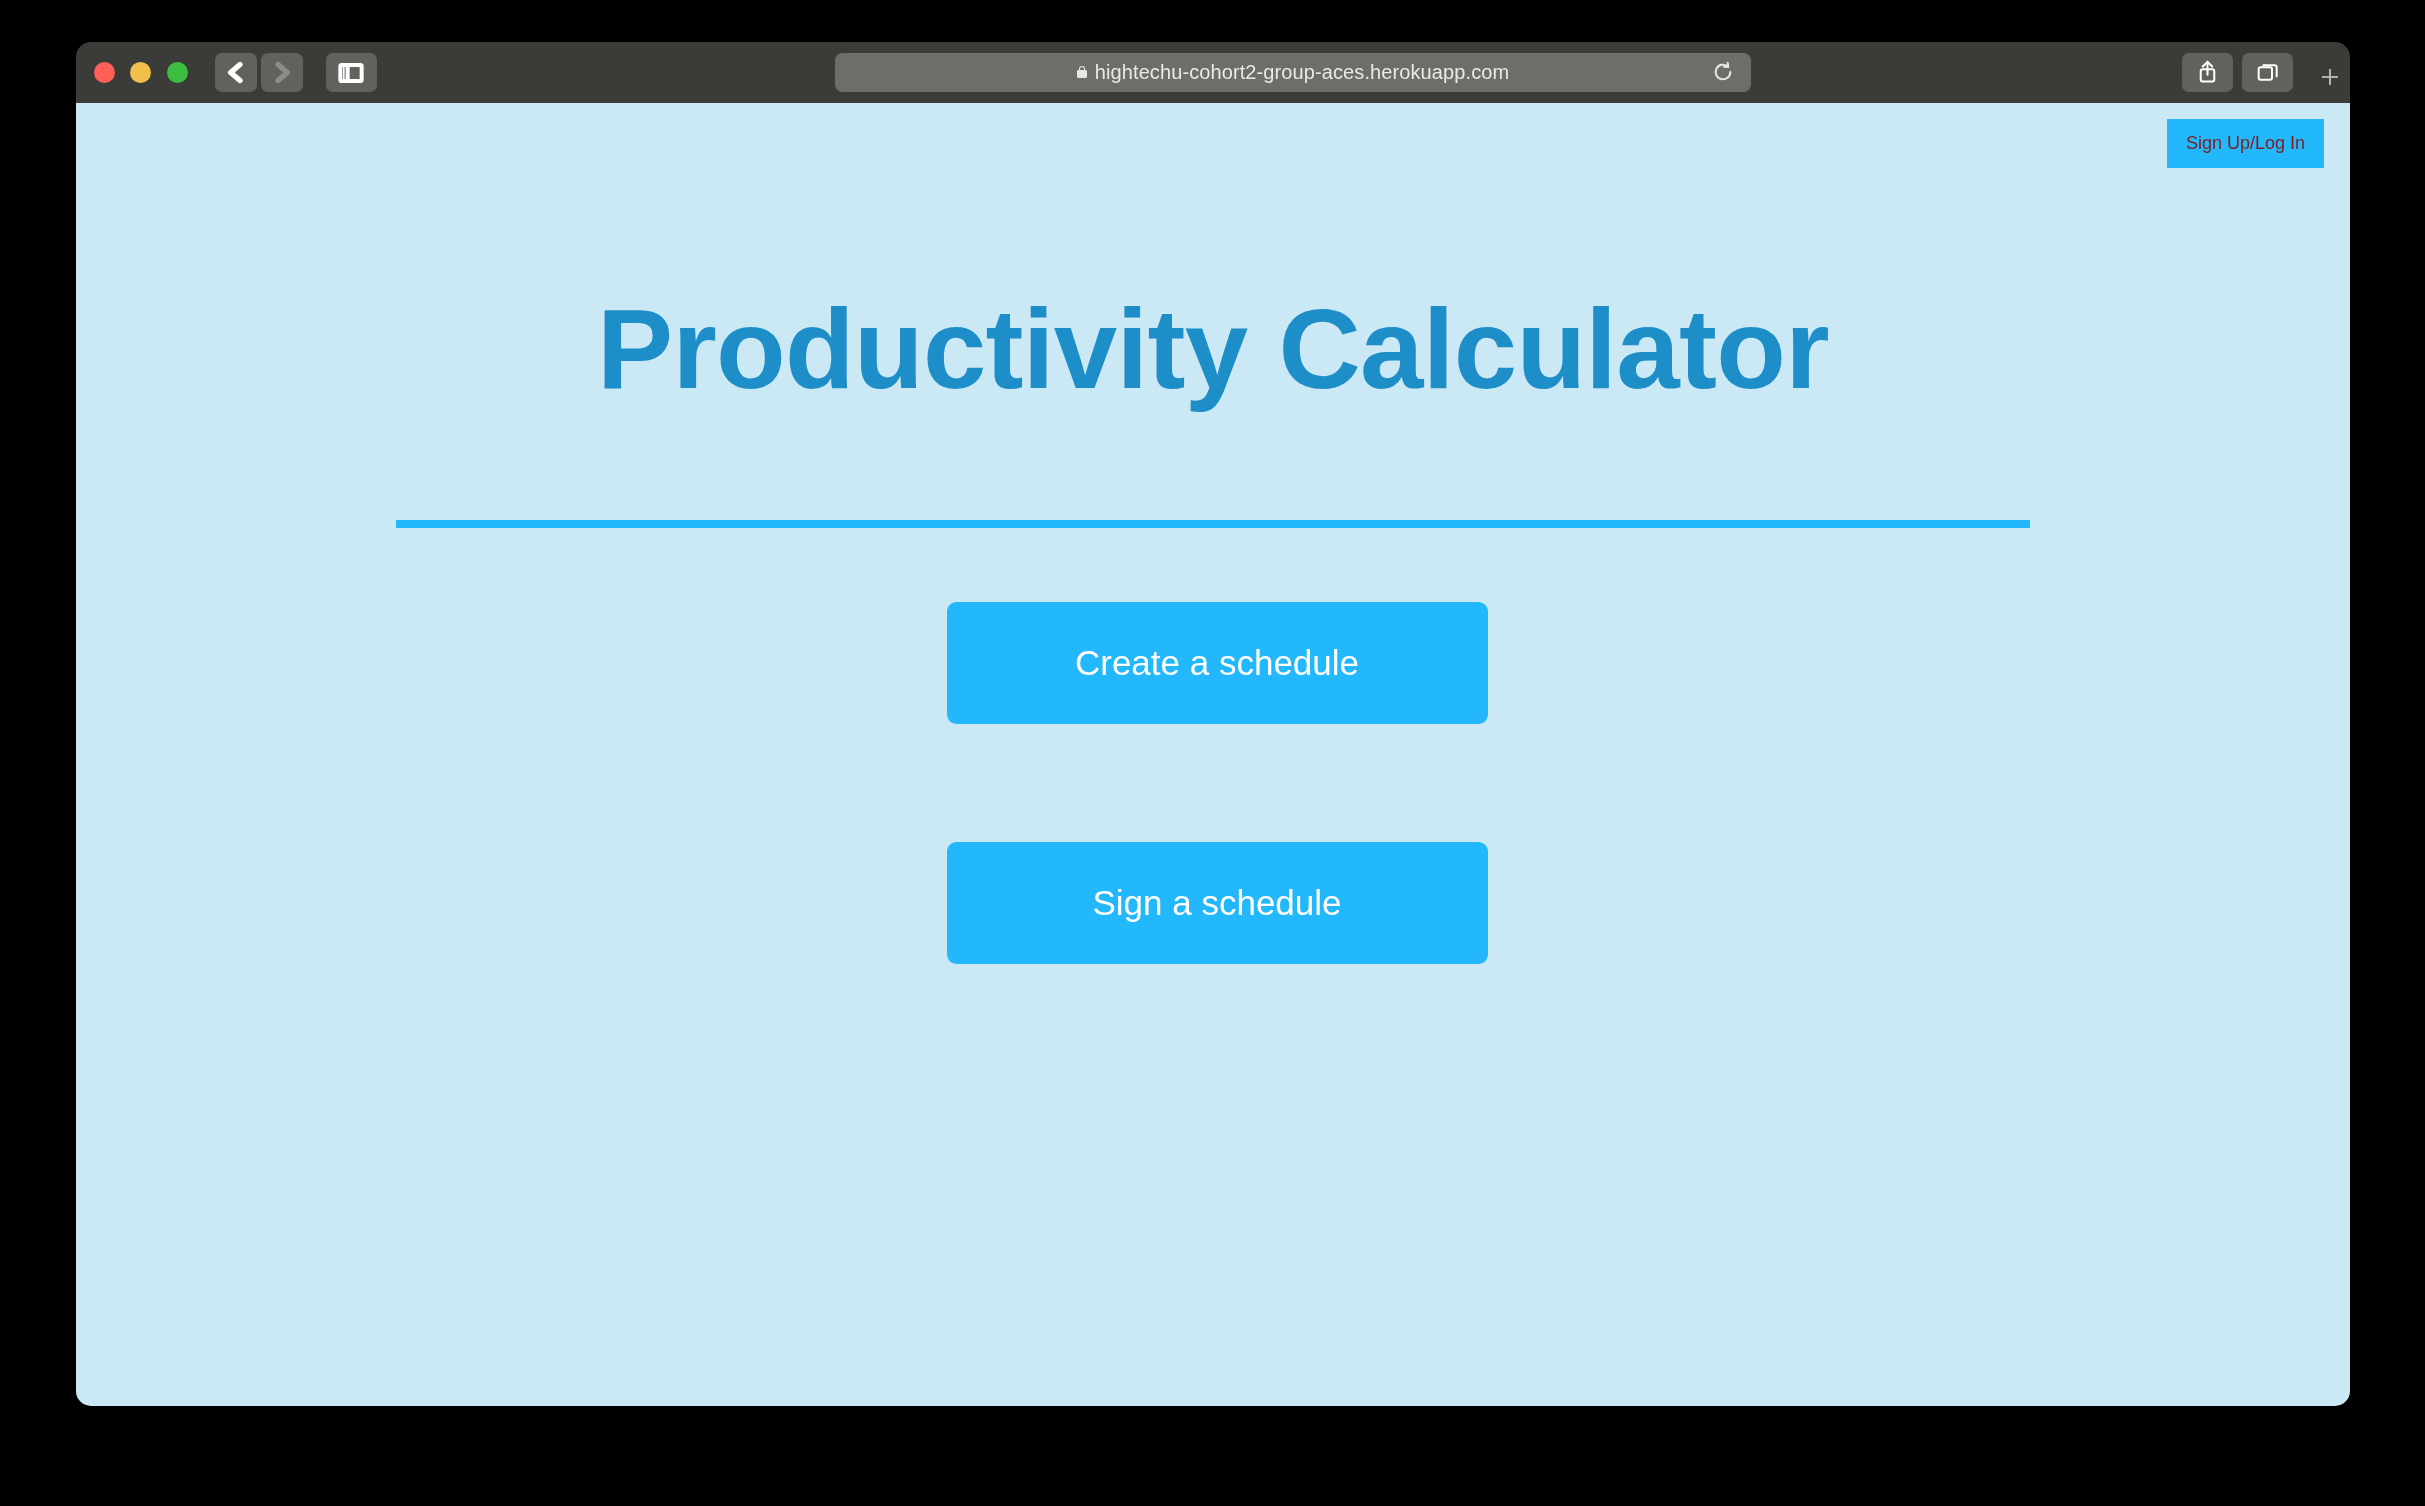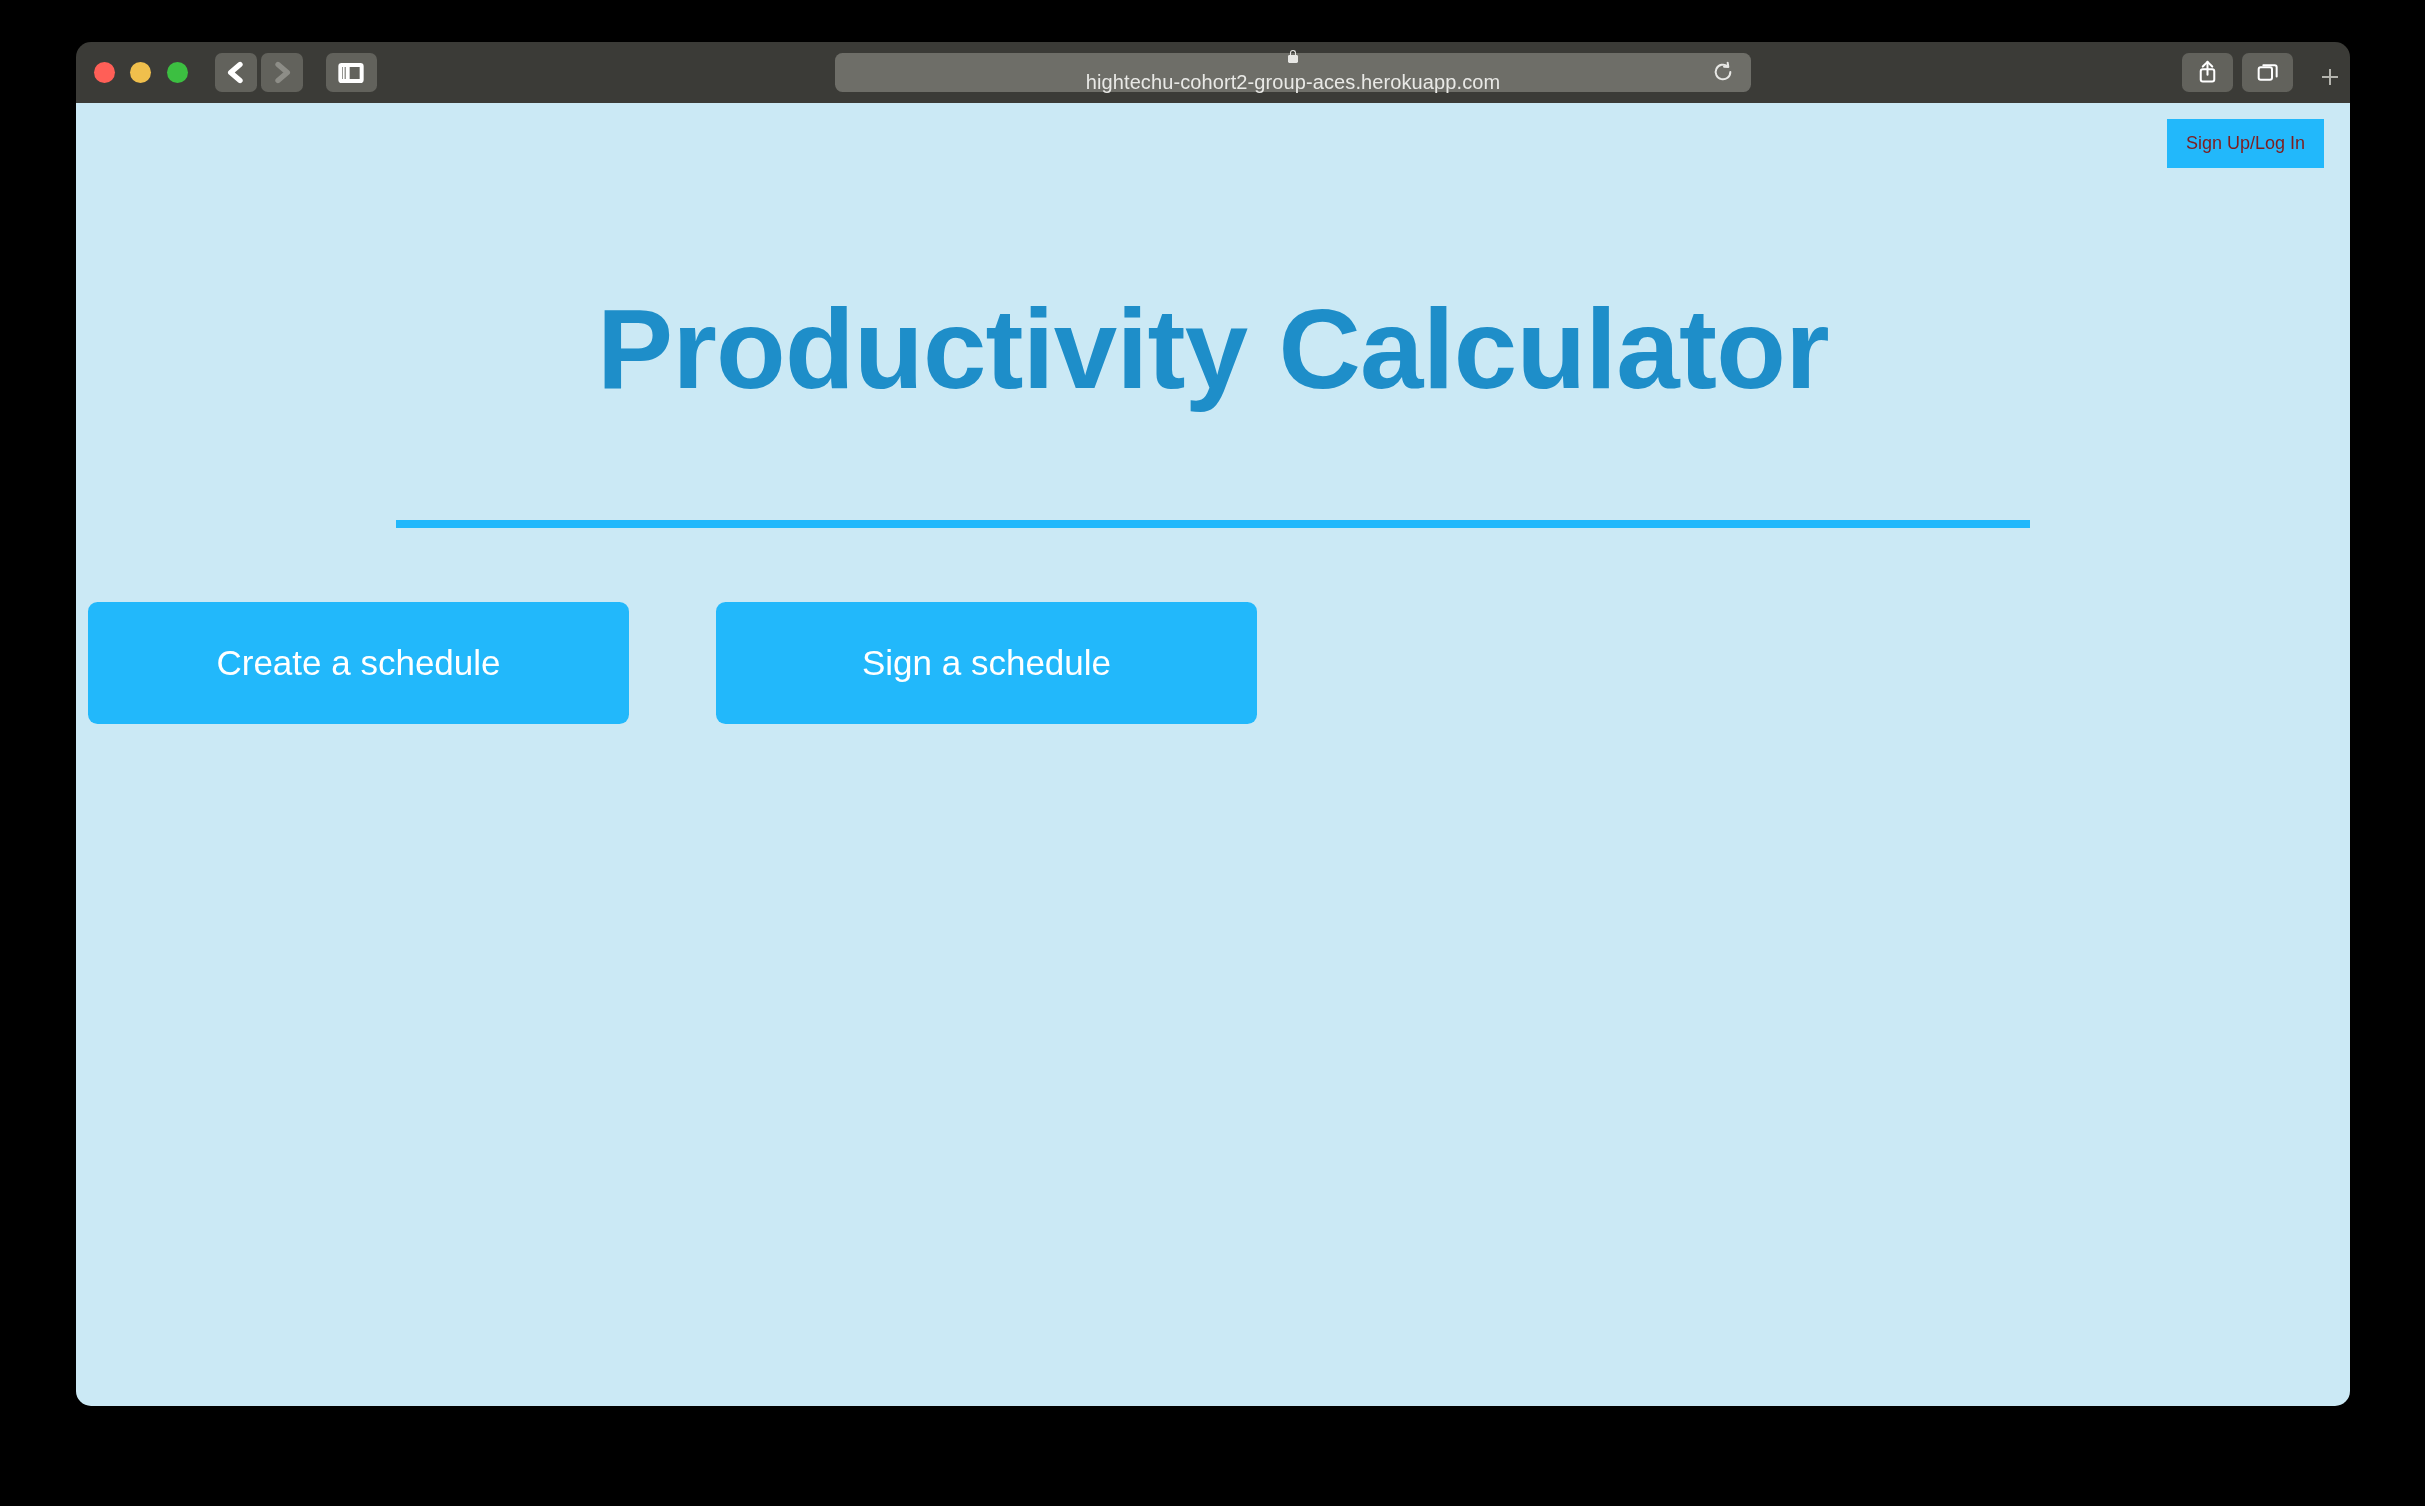--- a/index.html
+++ b/index.html
@@ -82,21 +82,20 @@
     background: #6e6e68;
     border-radius: 7.4px;
     display: flex;
     align-items: center;
     justify-content: center;
   }
   .url-inner {
     display: flex;
     align-items: center;
     gap: 8px;
-    flex-direction: column;
   }
   .lock {
     width: 10px;
     height: 13px;
     position: relative;
     display: block;
   }
   .lock::before {
     content: "";
     position: absolute;
@@ -191,27 +190,27 @@
     top: 417px;
     width: 1634px;
     height: 8px;
     background: #22b8fb;
     border: none;
     margin: 0;
   }
 
   .actions {
     position: absolute;
-    left: 12px;
+    left: 4px;
     top: 499px;
     width: 100%;
     display: flex;
-    flex-direction: row;
-    align-items: center;
-    gap: 87px;
+    flex-direction: column;
+    align-items: center;
+    gap: 118px;
   }
   .action-btn {
     width: 541px;
     height: 122px;
     background: #22b8fb;
     color: #ffffff;
     border: none;
     border-radius: 9.5px;
     font-size: 35px;
     font-family: "Liberation Sans", sans-serif;

